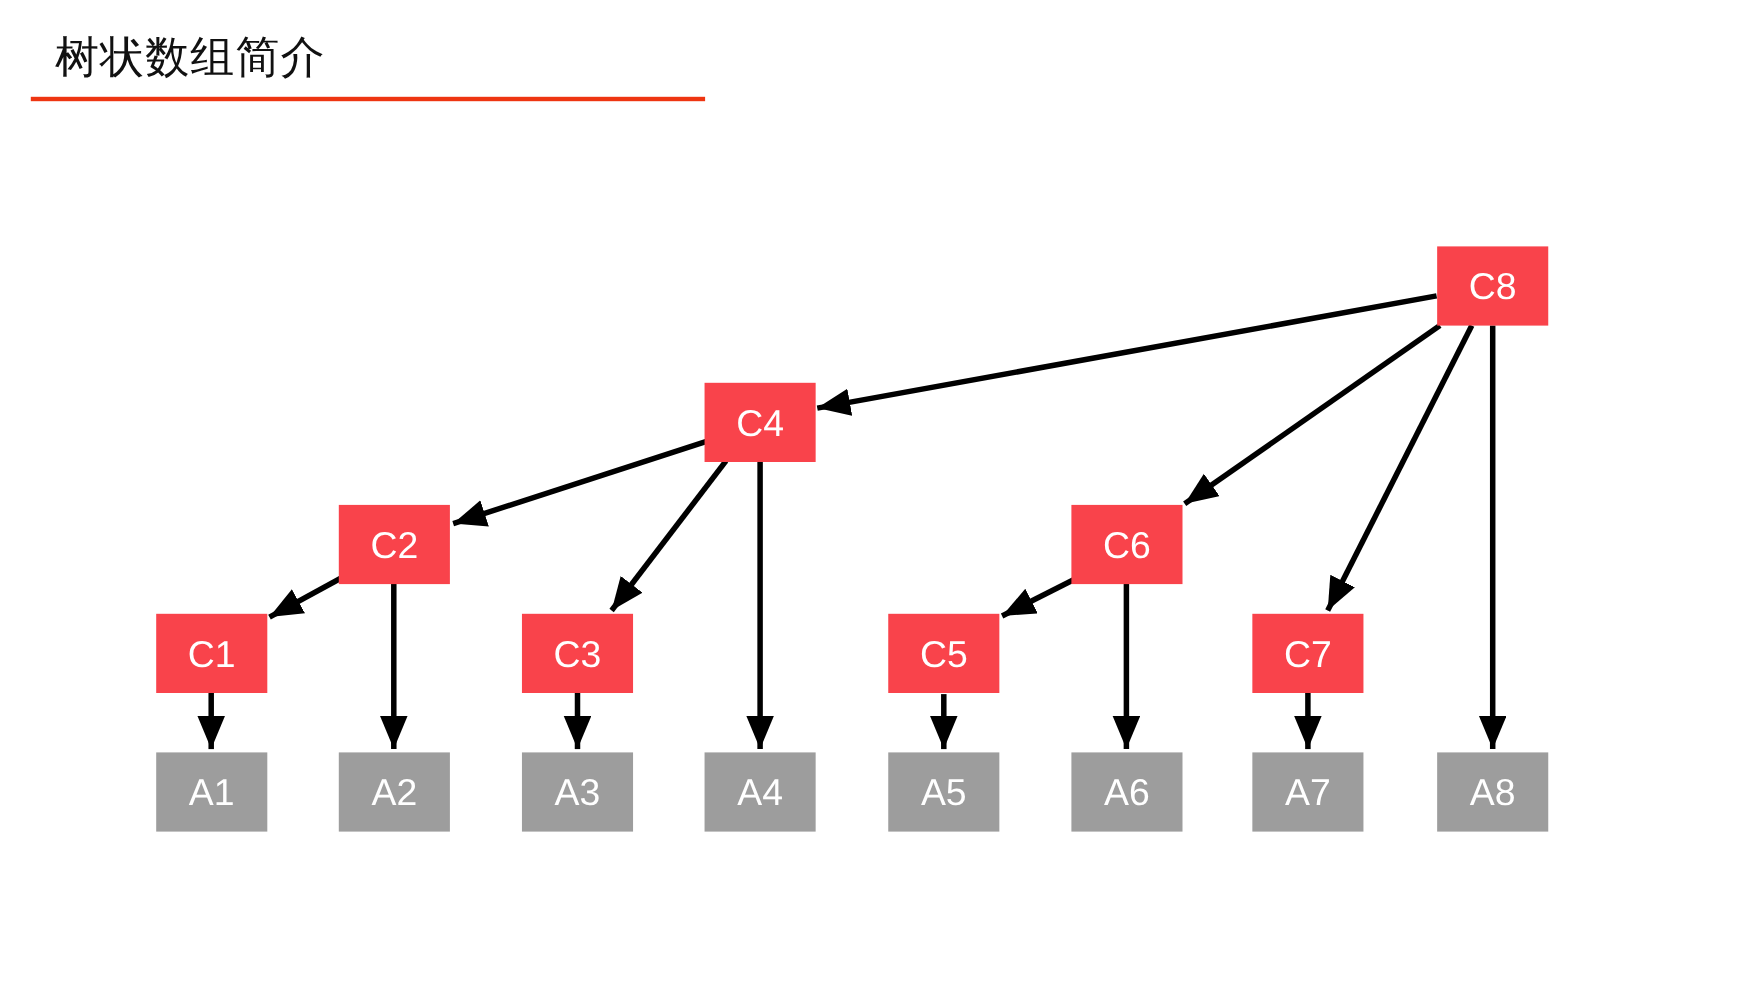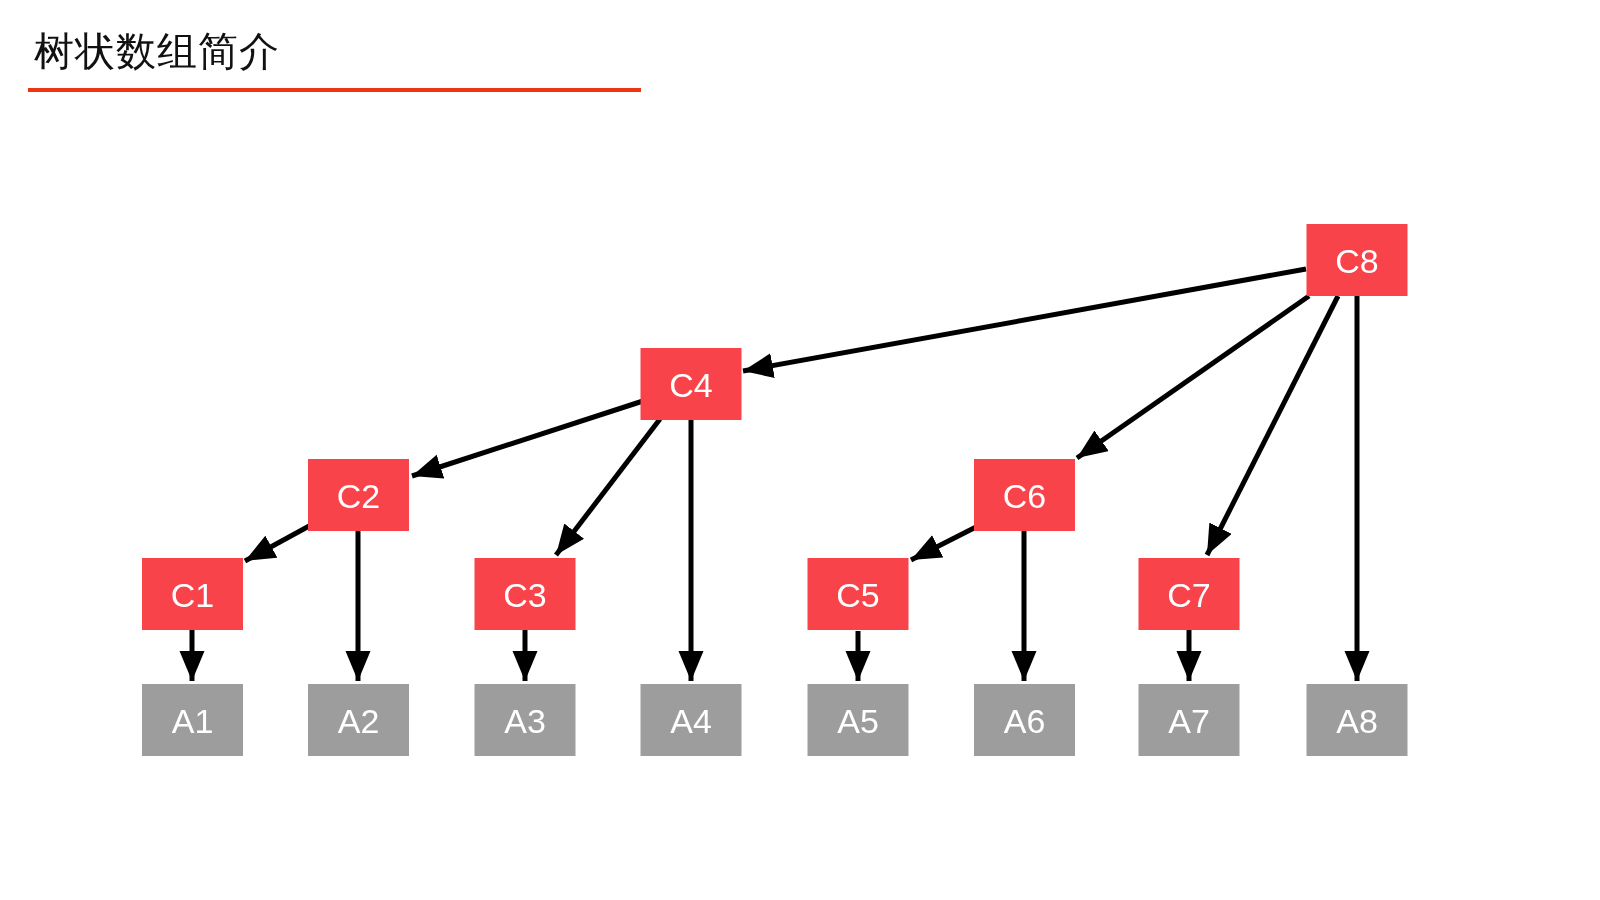--- a/index.html
+++ b/index.html
@@ -5,21 +5,21 @@
   * { margin: 0; padding: 0; box-sizing: border-box; }
   html, body {
     width: 1600px; height: 900px;
     background: #ffffff;
     font-family: "Liberation Sans", "DejaVu Sans", sans-serif;
     overflow: hidden;
   }
   .page { position: relative; width: 1600px; height: 900px; background: #ffffff; }
   .page-title {
     position: absolute;
-    left: 34px; top: 24px;
+    left: 50px; top: 24px;
     font-size: 40px;
     font-weight: 500;
     color: #111111;
     letter-spacing: 1px;
     white-space: nowrap;
   }
   .title-underline {
     position: absolute;
     left: 28px; top: 88px;
     width: 613px; height: 4px;

